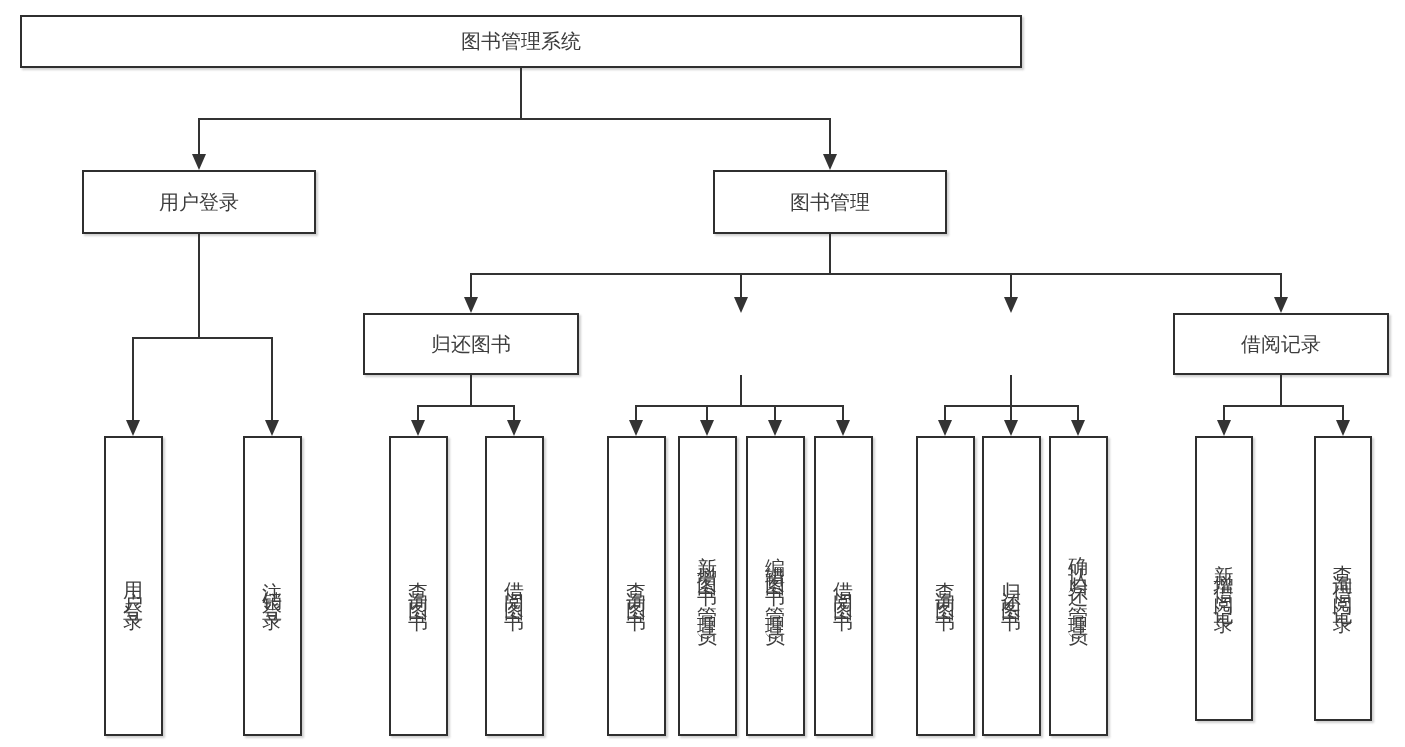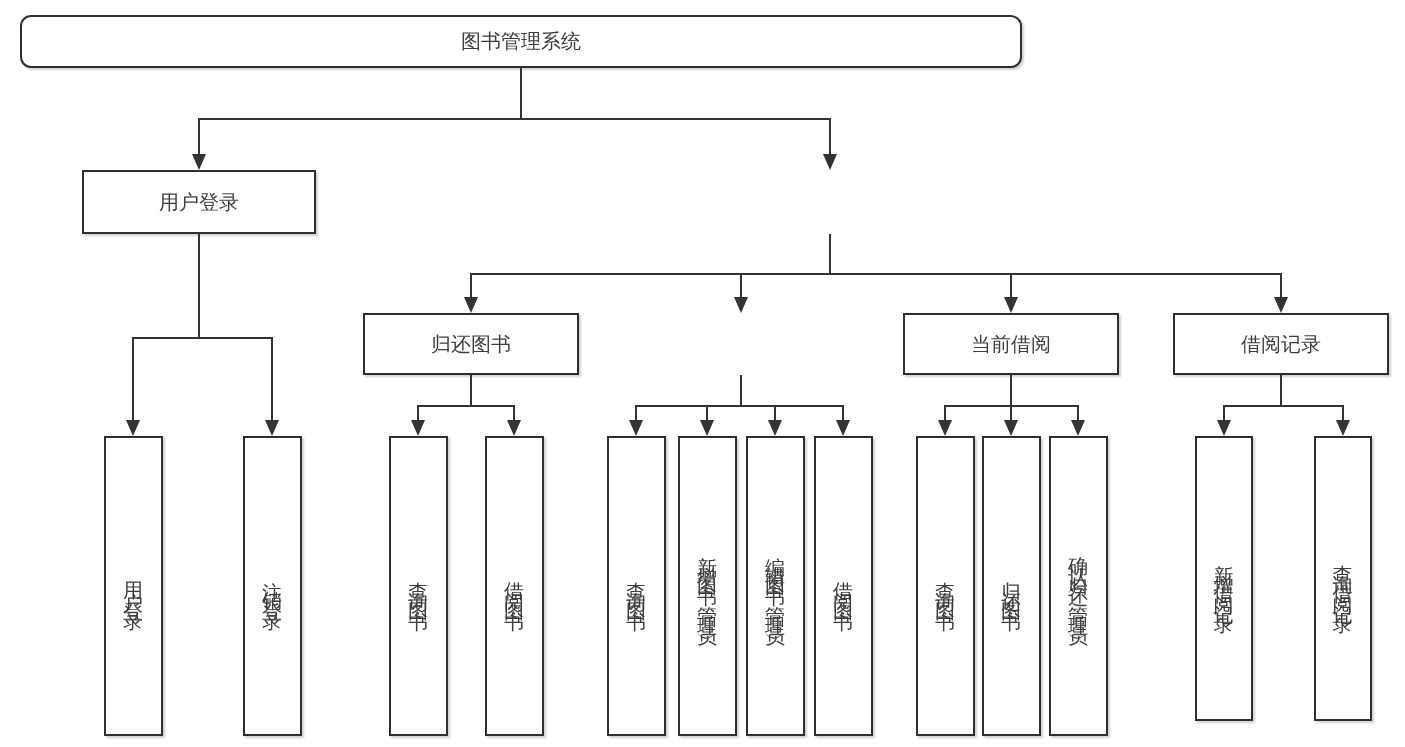--- a/index.html
+++ b/index.html
@@ -44,33 +44,36 @@
     font-size:17px;
     color:rgba(158,155,158,0.9);
     letter-spacing:0.5px;
   }
 </style>
 </head>
 <body>
 
 <div id="canvas">
 
-  <div class="box" style="left:20px;top:15px;width:1002px;height:53px;border-radius:11px;">
+  <div class="box" style="left:20px;top:15px;width:1002px;height:53px;">
     <span>图书管理系统</span>
   </div>
 
   <div class="vline" style="left:520px;top:68px;height:50px;"></div>
   <div class="hline" style="left:198px;top:118px;width:633px;"></div>
   <div class="vline" style="left:198px;top:118px;height:37px;"></div>
   <div class="arrowhead" style="left:192px;top:154px;"></div>
   <div class="vline" style="left:829px;top:118px;height:37px;"></div>
   <div class="arrowhead" style="left:823px;top:154px;"></div>
 
   <div class="box" style="left:82px;top:170px;width:234px;height:64px;">
     <span>用户登录</span>
+  </div>
+  <div class="box" style="left:713px;top:170px;width:234px;height:64px;">
+    <span>图书管理</span>
   </div>
 
   <div class="vline" style="left:198px;top:234px;height:103px;"></div>
   <div class="hline" style="left:132px;top:337px;width:141px;"></div>
   <div class="vline" style="left:132px;top:337px;height:83px;"></div>
   <div class="arrowhead" style="left:126px;top:420px;"></div>
   <div class="vline" style="left:271px;top:337px;height:83px;"></div>
   <div class="arrowhead" style="left:265px;top:420px;"></div>
 
   <div class="vline" style="left:829px;top:234px;height:39px;"></div>
@@ -79,23 +82,20 @@
   <div class="arrowhead" style="left:464px;top:297px;"></div>
   <div class="vline" style="left:740px;top:273px;height:25px;"></div>
   <div class="arrowhead" style="left:734px;top:297px;"></div>
   <div class="vline" style="left:1010px;top:273px;height:25px;"></div>
   <div class="arrowhead" style="left:1004px;top:297px;"></div>
   <div class="vline" style="left:1280px;top:273px;height:25px;"></div>
   <div class="arrowhead" style="left:1274px;top:297px;"></div>
 
   <div class="box" style="left:363px;top:313px;width:216px;height:62px;">
     <span>归还图书</span>
-  </div>
-  <div class="box" style="left:903px;top:313px;width:216px;height:62px;">
-    <span>当前借阅</span>
   </div>
   <div class="box" style="left:1173px;top:313px;width:216px;height:62px;justify-content:center;">
     <span>借阅记录</span>
   </div>
 
   <div class="vline" style="left:470px;top:375px;height:31px;"></div>
   <div class="hline" style="left:417px;top:405px;width:98px;"></div>
   <div class="vline" style="left:417px;top:405px;height:16px;"></div>
   <div class="arrowhead" style="left:411px;top:420px;"></div>
   <div class="vline" style="left:513px;top:405px;height:16px;"></div>

